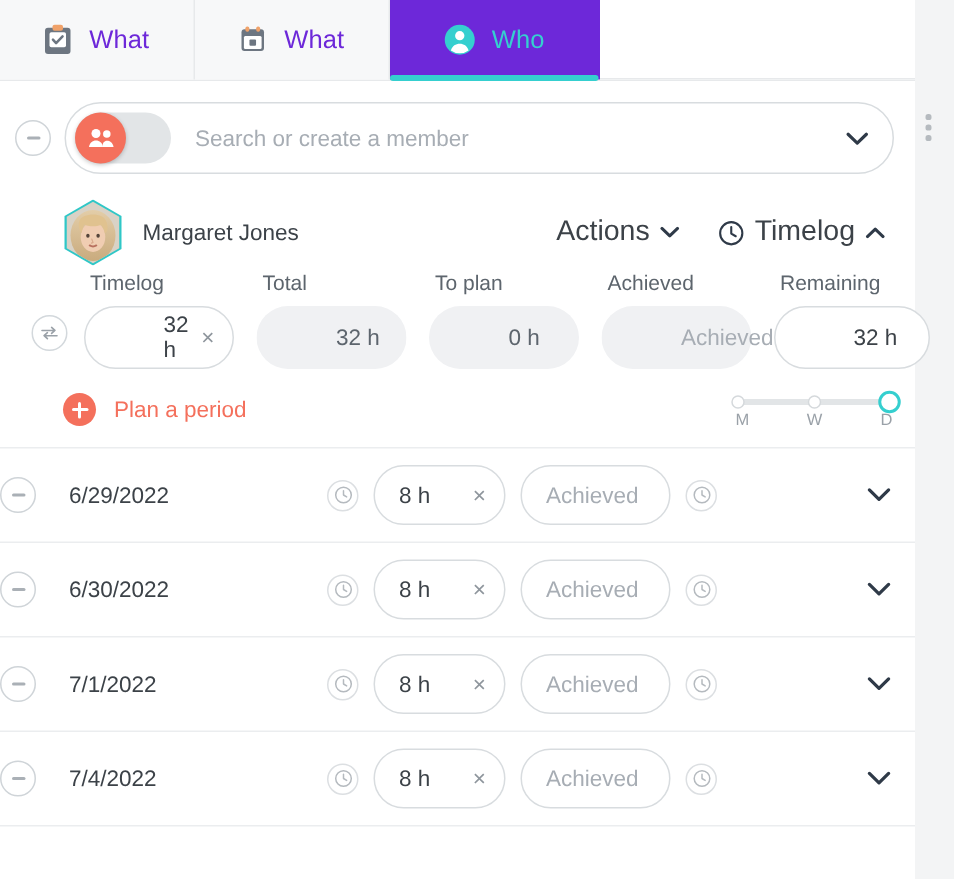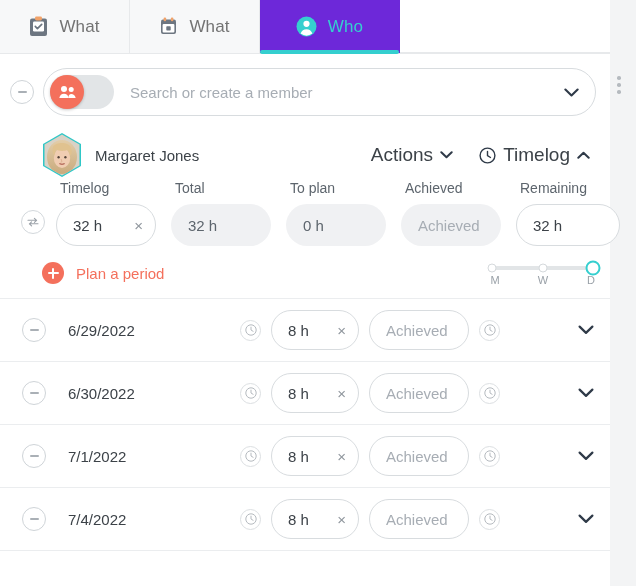--- a/index.html
+++ b/index.html
@@ -21,21 +21,21 @@
     width: 610px;
   }
   .tab {
     flex: 0 0 auto; width: 130px;
     display: flex; align-items: center; justify-content: center; gap: 11px;
     position: relative; cursor: pointer;
     border-right: 1px solid #e7e9eb;
     background: #f7f8f9;
   }
   .tab.active { background: #6d28d9; border-right: 1px solid transparent; width: 140px; }
-  .tab-label { font-size: 17px; color: #737373; letter-spacing: .1px; }
+  .tab-label { font-size: 17px; color: #6d28d9; letter-spacing: .1px; }
   .tab.active .tab-label { color: #35cfcf; }
   .tab-underline {
     position: absolute; left: 0; right: 0; bottom: -1px; height: 4px;
     background: #35cfcf; border-radius: 2px;
   }
   .tabs-rest { flex: 1 1 auto; background: #ffffff; border-bottom: 1px solid #e7e9eb; }
 
   .icon-clipboard, .icon-calendar { width: 19px; height: 21px; display: block; }
   .icon-person-circle { width: 21px; height: 21px; display: block; }
 
@@ -118,21 +118,21 @@
   .stat { flex: 0 0 115px; }
   .stat-label { font-size: 14px; color: #5d656d; margin-bottom: 8px; padding-left: 4px; }
   .stat-field {
     height: 42px; border-radius: 22px; display: flex; align-items: center;
     padding: 0 12px 0 16px; font-size: 15px; color: #3c4248;
     width: 100px;
   }
   .stat-field.editable { border: 1px solid #d8dcdf; background: #fff; }
   .stat-field.readonly { background: #f0f1f3; border: 1px solid transparent; color: #5d656d; }
   .stat-field.readonly.muted { color: #a7adb4; }
-  .stat-field .val { flex: 1 1 auto; }
+  .stat-field .val { flex: 1 1 auto; margin-left: 36px; }
   .x-clear { font-size: 15px; color: #8f969d; cursor: pointer; line-height: 1; padding-left: 4px; }
   .stat.w-remaining .stat-field { width: 104px; }
 
   
   .plan-row {
     display: flex; align-items: center;
     padding: 14px 0 12px 42px; border-bottom: 1px solid #ebedef;
     margin-right: 0;
   }
   .plus-circle {
@@ -158,21 +158,21 @@
   }
   .s-dot.active {
     width: 15px; height: 15px; border: 2.5px solid #35cfcf; background: #fff;
   }
   .slider-labels { display: flex; justify-content: space-between; font-size: 11px; color: #9aa1a8; }
   .slider-labels span { width: 14px; text-align: center; }
 
   
   .date-row {
     display: flex; align-items: center; height: 63px;
-    padding-left: 22px; padding-right: 16px;
+    padding-left: 0; padding-right: 16px;
     border-bottom: 1px solid #ebedef;
   }
   .date-row .circle-btn { margin-right: 22px; }
   .date-text { font-size: 15px; color: #3c4248; width: 172px; flex: 0 0 172px; }
   .row-clock {
     width: 21px; height: 21px; border-radius: 50%; border: 1px solid #dcdfe2;
     display: flex; align-items: center; justify-content: center;
     flex: 0 0 21px; cursor: pointer; background: #fff;
   }
   .icon-clock-sm { width: 12px; height: 12px; display: block; }

